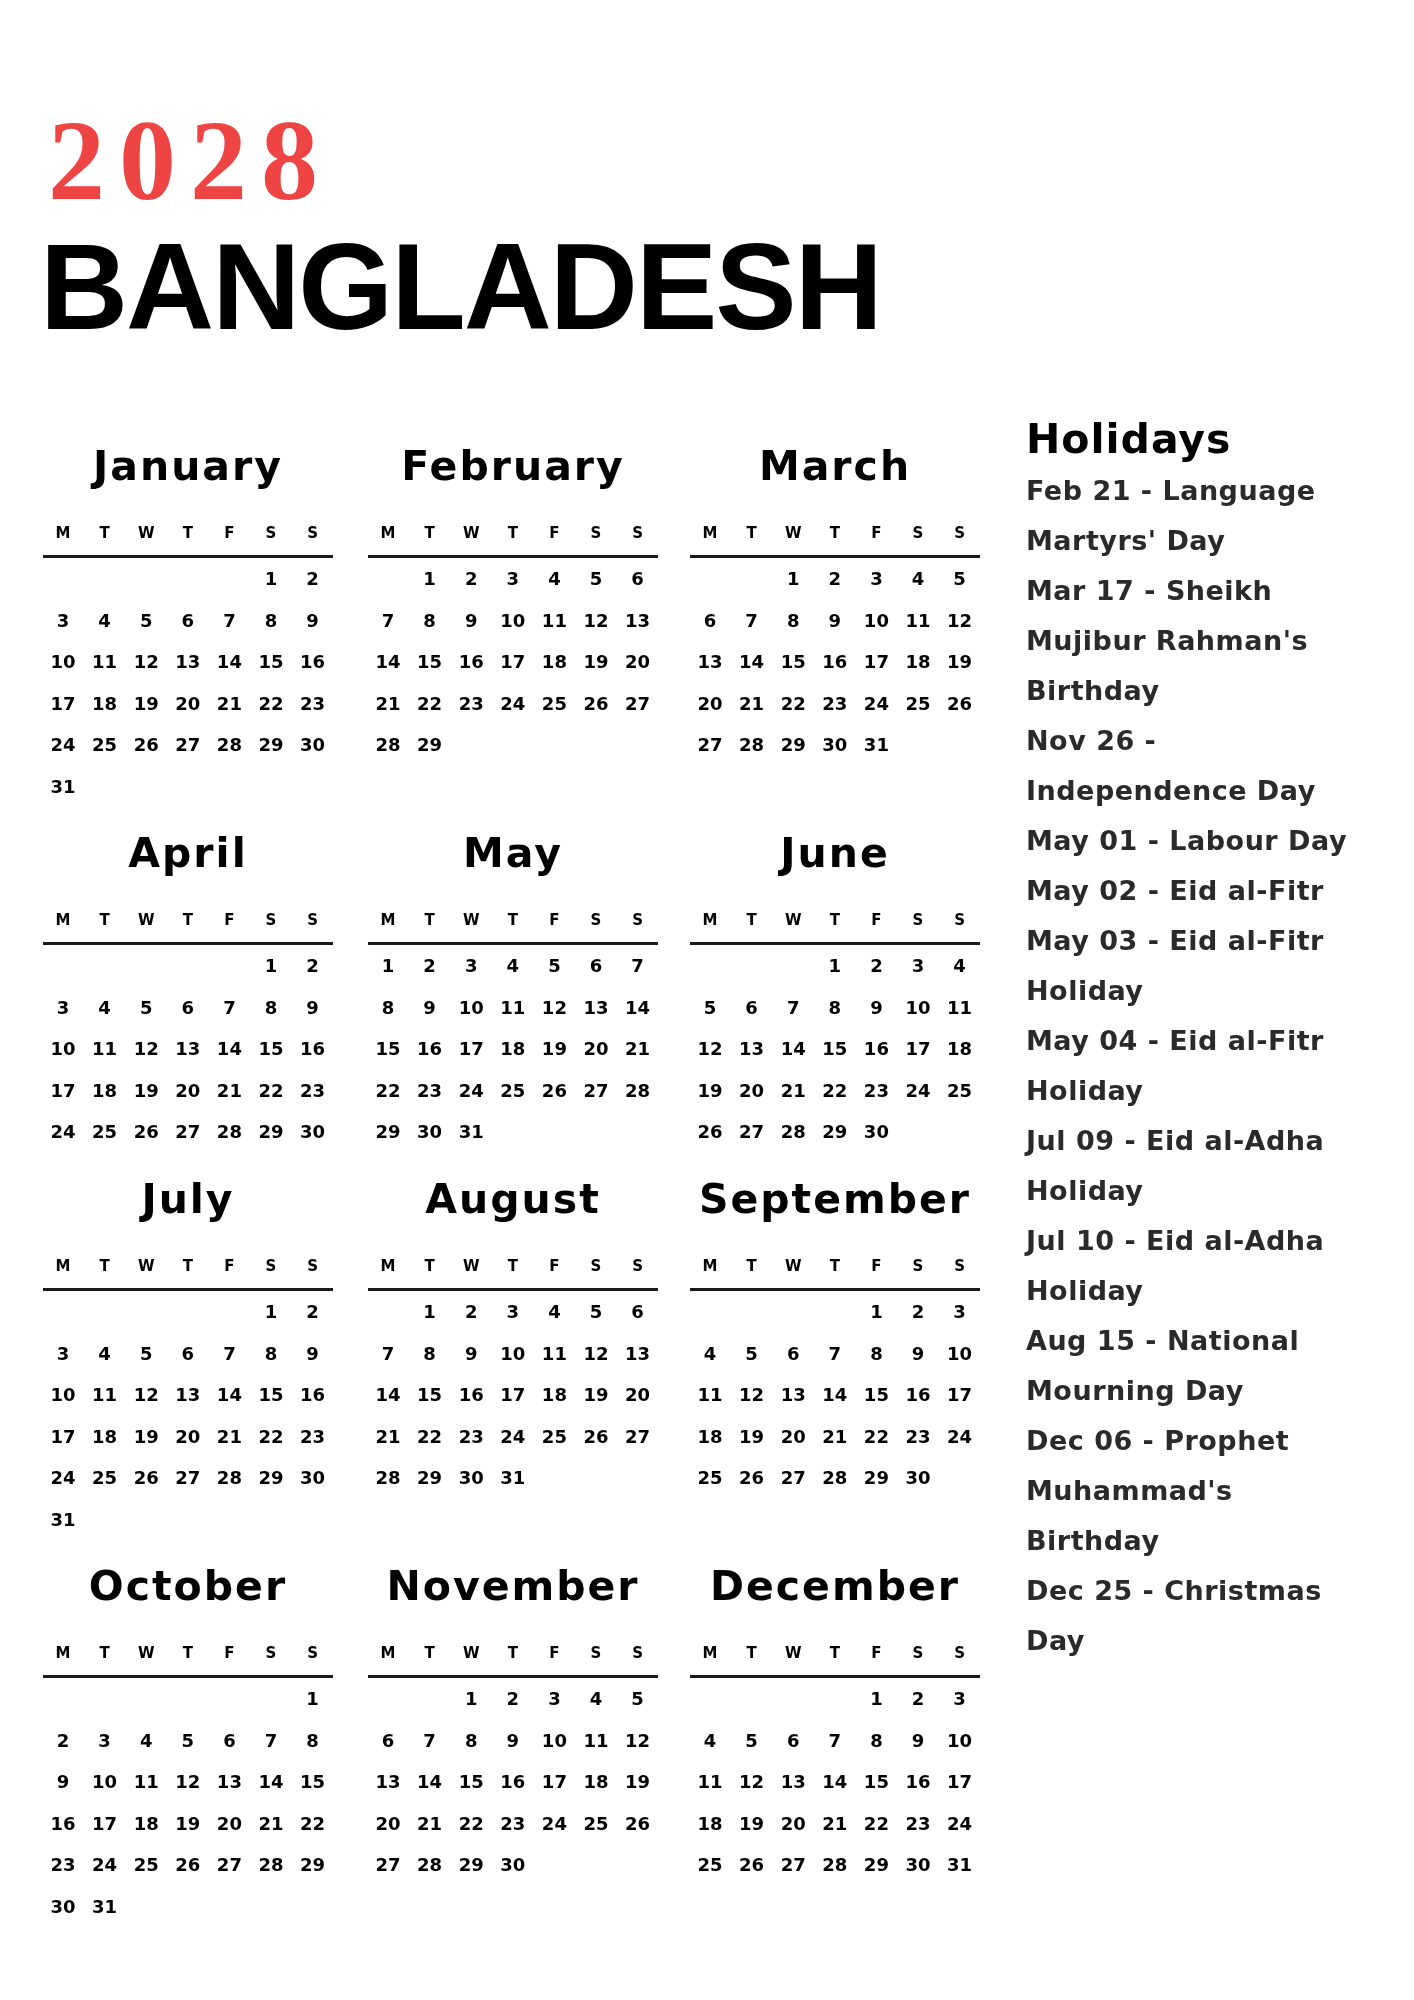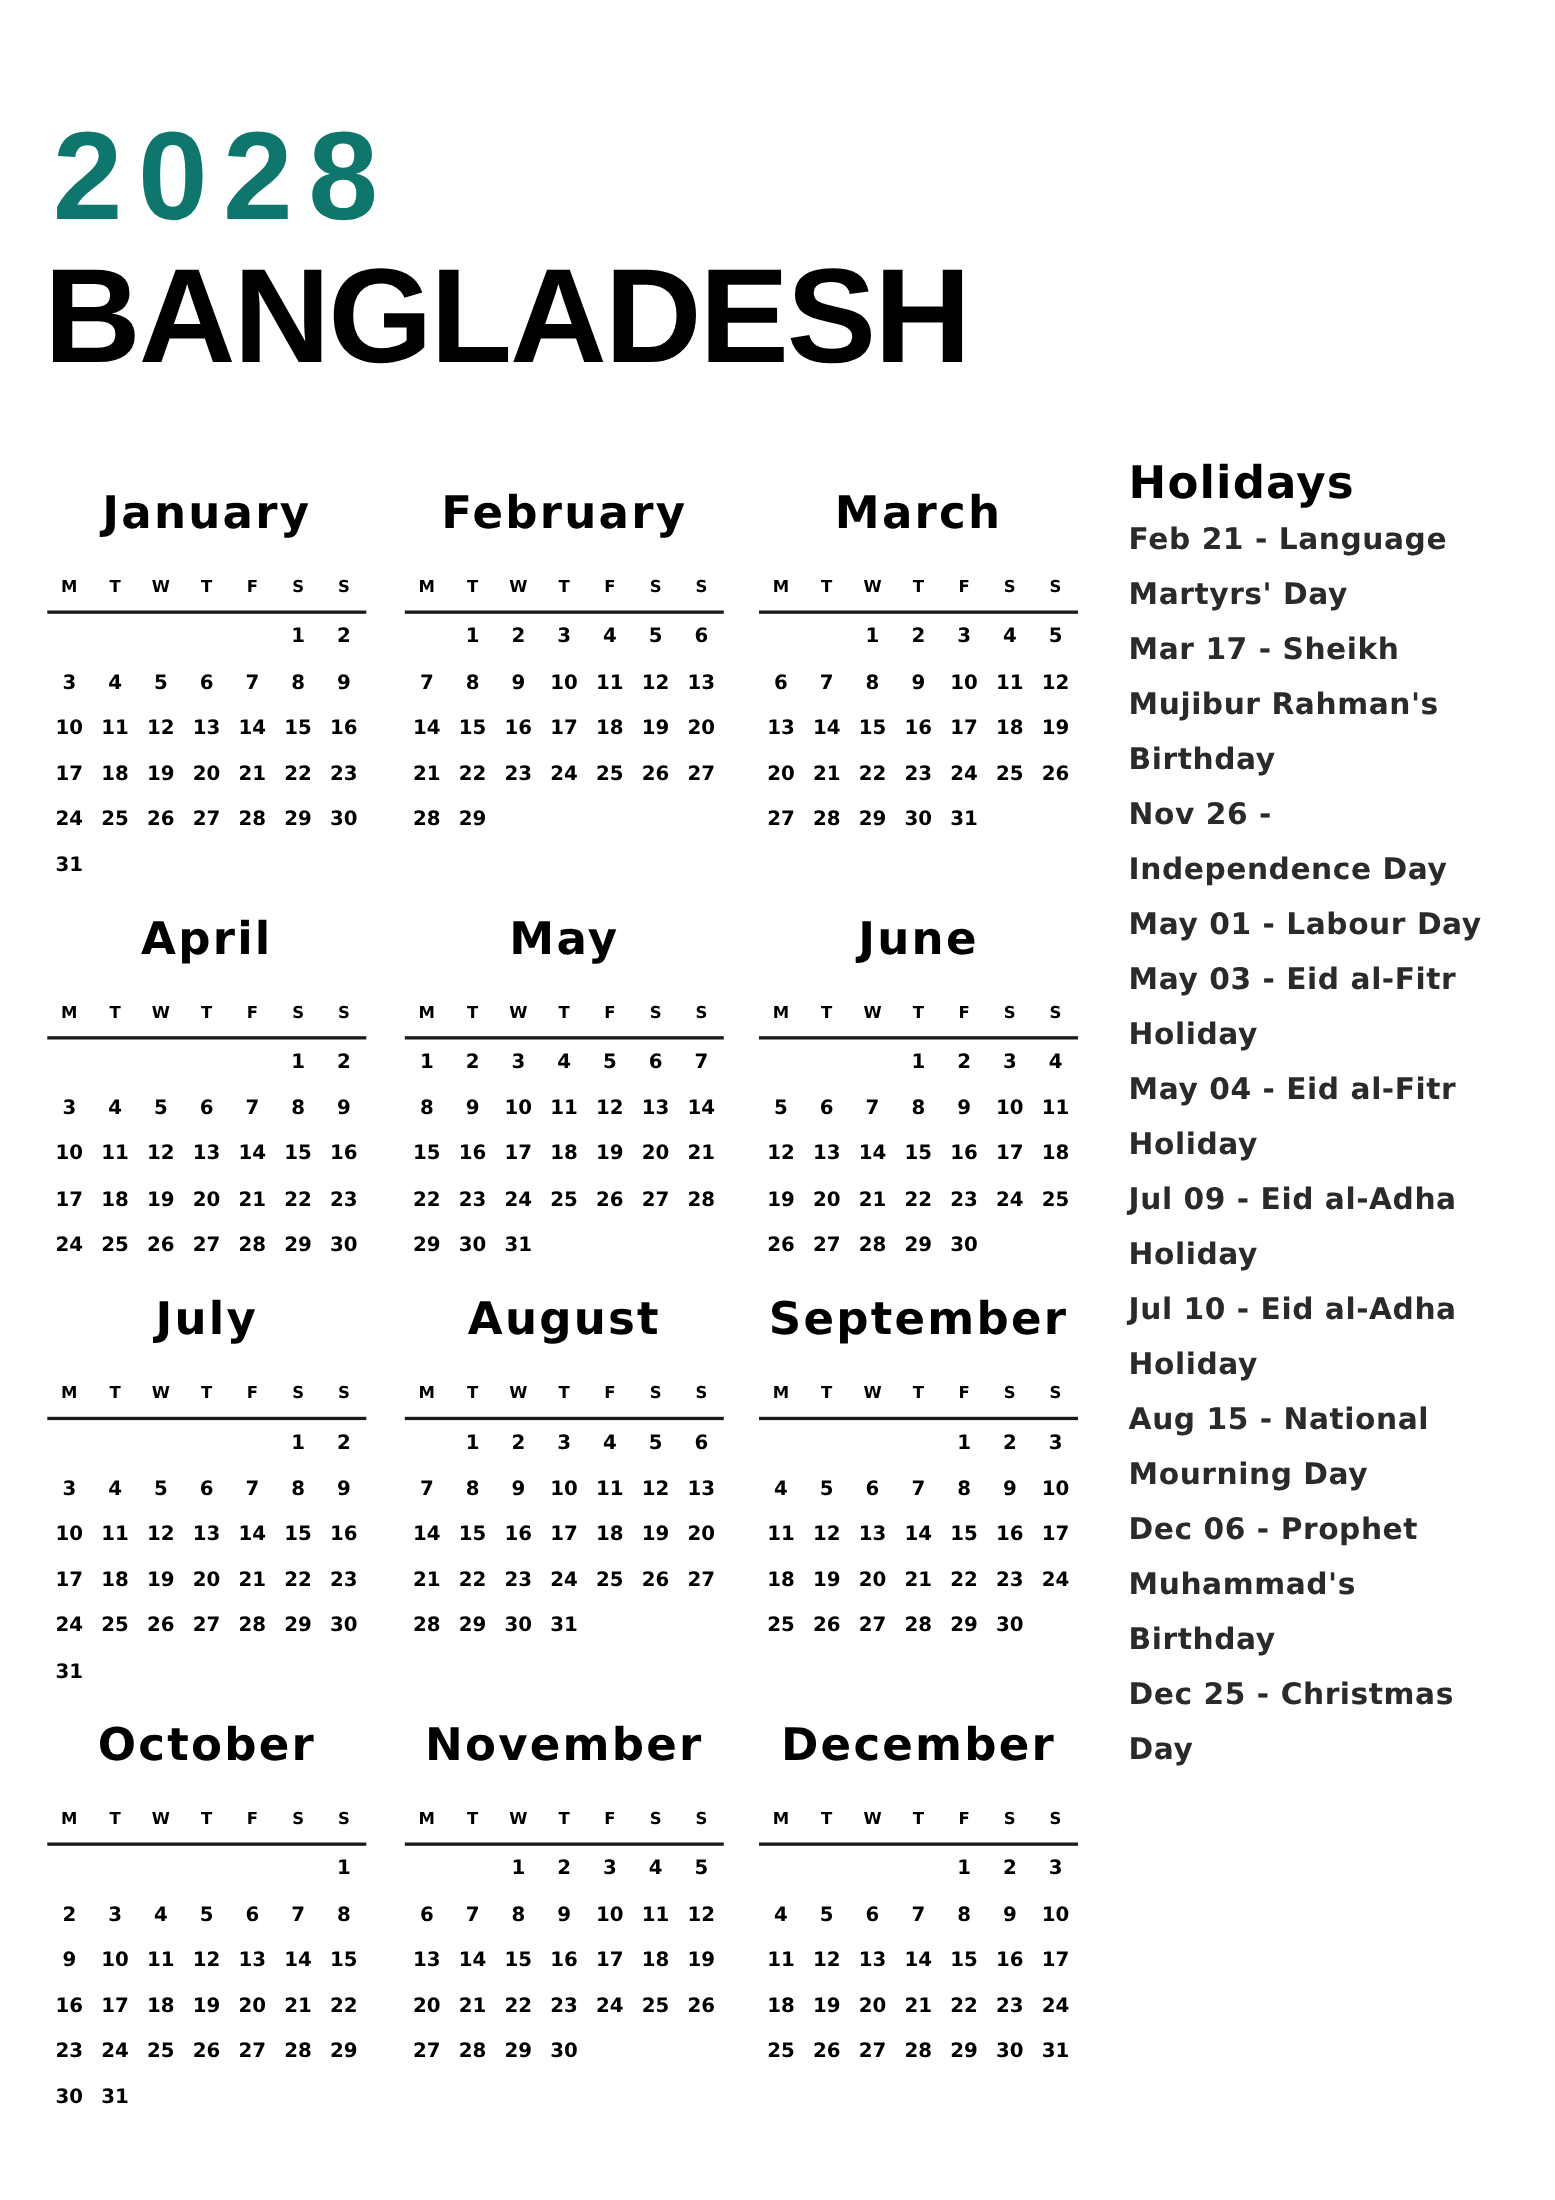--- a/index.html
+++ b/index.html
@@ -1,21 +1,21 @@
 <!DOCTYPE html>
 <html><head>
 <meta charset="utf-8">
 <style>
   html, body { margin: 0; padding: 0; background: #ffffff; }
   body { width: 1414px; height: 2000px; position: relative; overflow: hidden; font-family: "DejaVu Sans", sans-serif; color: #000; }
   .year {
     position: absolute; left: 48px; top: 104px;
-    font-family: Liberation Sans, sans-serif; font-weight: bold;
+    font-family: Liberation Serif, serif; font-weight: bold;
     font-size: 114px; line-height: 114px; letter-spacing: 14px;
-    color: #0f766e; margin: 0;
+    color: #ef4444; margin: 0;
   }
   .country {
     position: absolute; left: 40px; top: 226px;
     font-family: "Liberation Sans", sans-serif; font-weight: bold;
     font-size: 122px; line-height: 122px; letter-spacing: -2px;
     color: #000; margin: 0; transform: scaleX(1.0);
   }
   .month {
     position: absolute; width: 290px;
   }
@@ -586,20 +586,21 @@
   <div class="holidays-title">Holidays</div>
   <div id="holiday-lines">
       <div class="h-line">Feb 21 - Language</div>
       <div class="h-line">Martyrs' Day</div>
       <div class="h-line">Mar 17 - Sheikh</div>
       <div class="h-line">Mujibur Rahman's</div>
       <div class="h-line">Birthday</div>
       <div class="h-line">Nov 26 -</div>
       <div class="h-line">Independence Day</div>
       <div class="h-line">May 01 - Labour Day</div>
+      <div class="h-line">May 02 - Eid al-Fitr</div>
       <div class="h-line">May 03 - Eid al-Fitr</div>
       <div class="h-line">Holiday</div>
       <div class="h-line">May 04 - Eid al-Fitr</div>
       <div class="h-line">Holiday</div>
       <div class="h-line">Jul 09 - Eid al-Adha</div>
       <div class="h-line">Holiday</div>
       <div class="h-line">Jul 10 - Eid al-Adha</div>
       <div class="h-line">Holiday</div>
       <div class="h-line">Aug 15 - National</div>
       <div class="h-line">Mourning Day</div>

